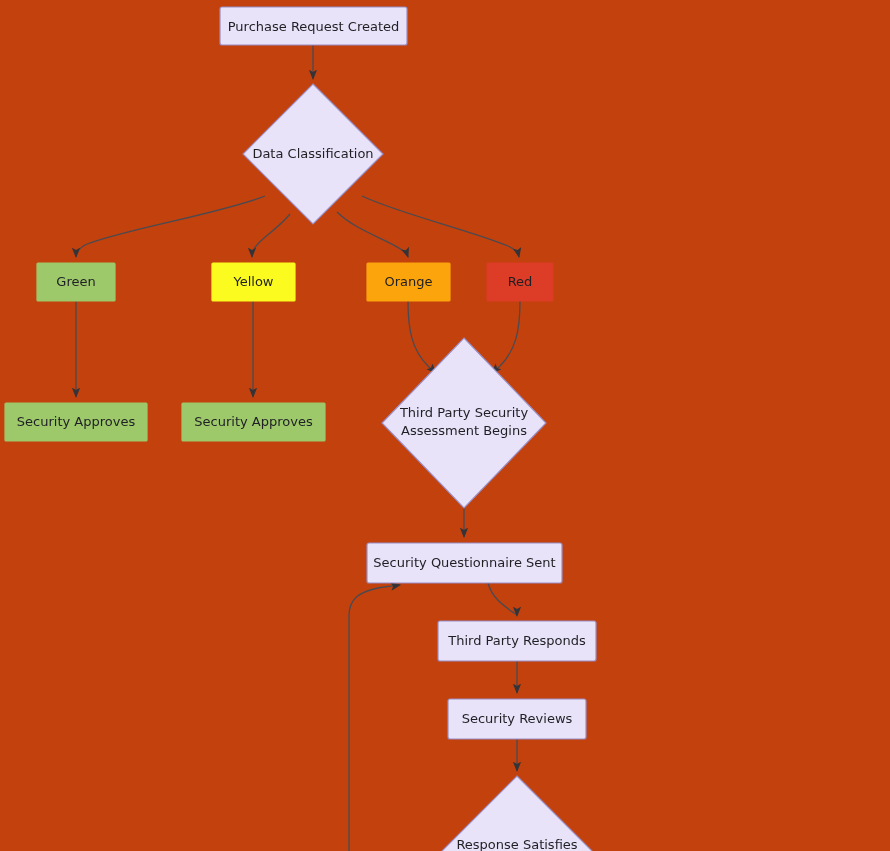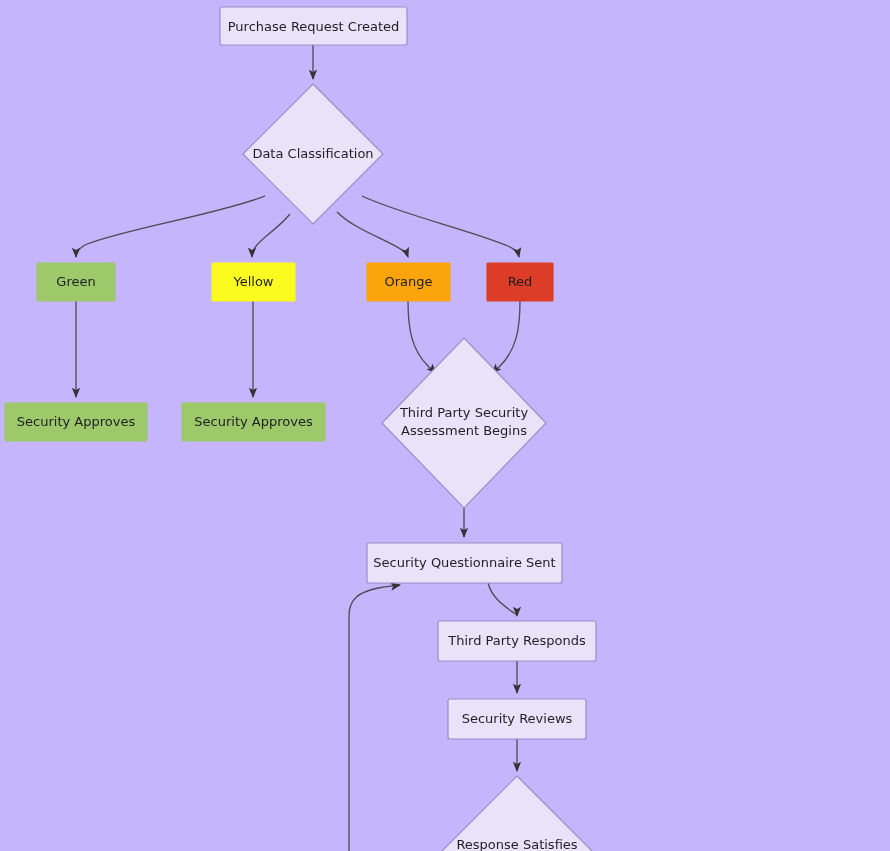--- a/index.html
+++ b/index.html
@@ -10,21 +10,21 @@
   body {
     width: 890px;
     height: 851px;
     overflow: hidden;
     font-family: "DejaVu Sans", sans-serif;
   }
   #flowchart-root {
     position: relative;
     width: 890px;
     height: 851px;
-    background: #c4b5fd;
+    background: #c2410c;
   }
   svg.flow-canvas {
     display: block;
     width: 890px;
     height: 851px;
   }
   .node-shape {
     stroke-width: 1.2px;
   }
   .node-label {

